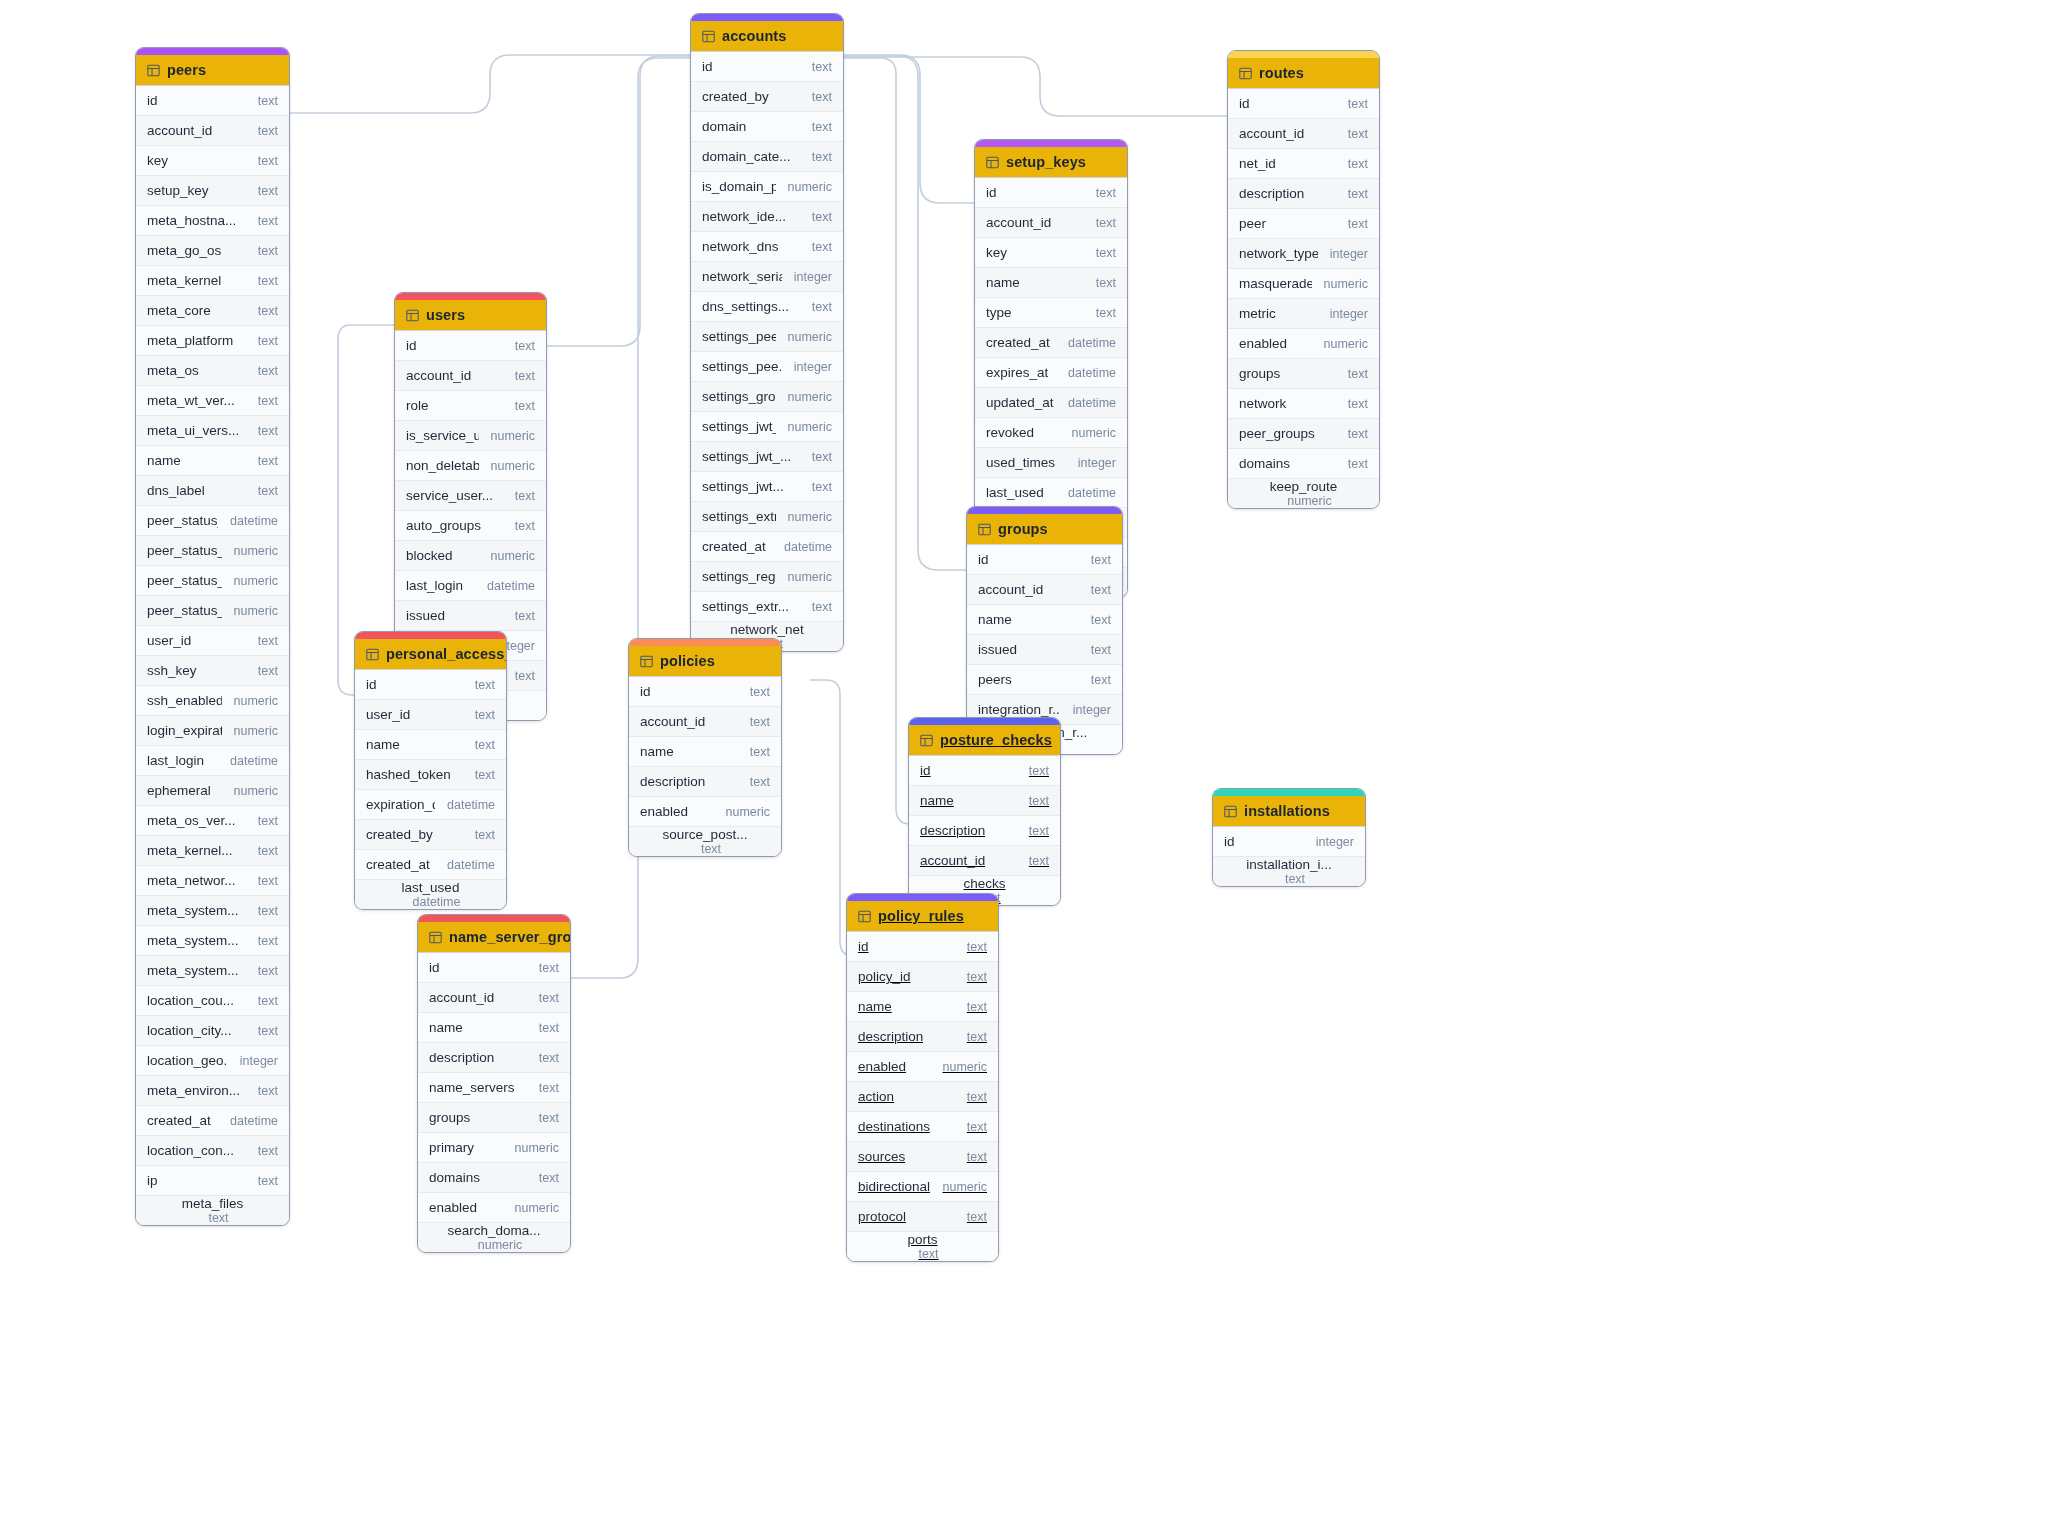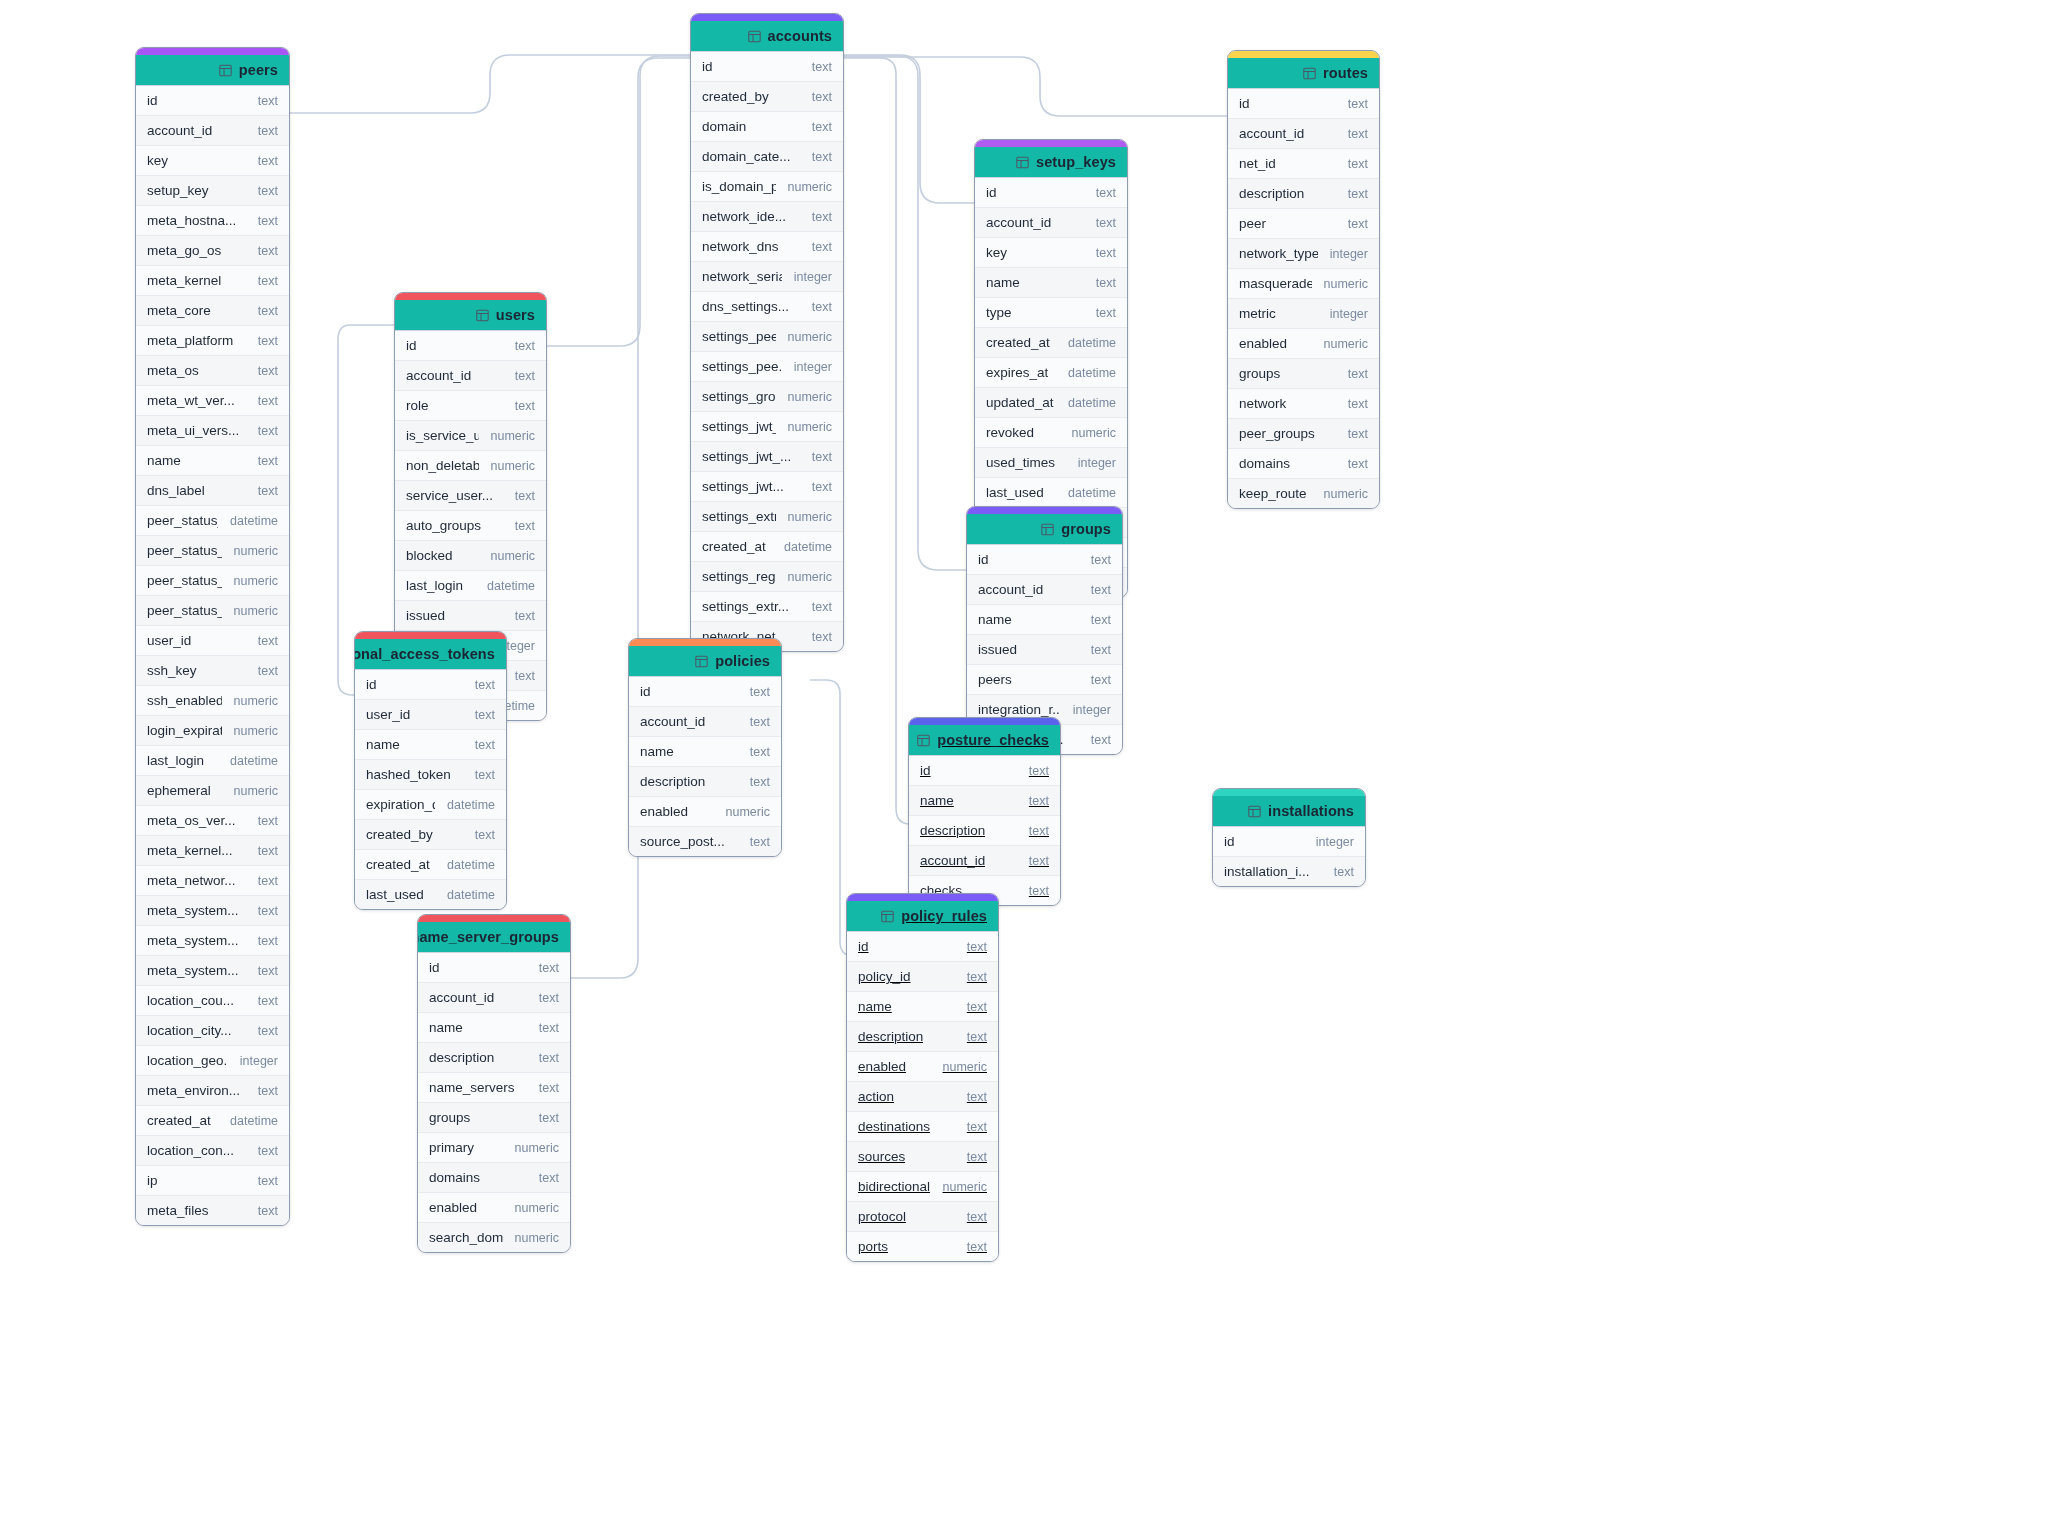--- a/index.html
+++ b/index.html
@@ -17,39 +17,38 @@
     position:absolute;
     background:#f9fafb;
     border:1px solid #8f9bb0;
     border-radius:9px;
     box-shadow:0 1px 3px rgba(20,30,50,.14);
     overflow:hidden;
   }
   .accent{height:7px;width:100%;}
   .thead{
     display:flex;align-items:center;gap:7px;
-    background:#14b8a6;
+    background:#eab308;
     padding:7px 11px 7px 11px;
     border-bottom:1px solid #cfd6e0;
-    justify-content:flex-end;
   }
   .thead .tname{
     font-size:14.5px;font-weight:bold;color:#1b2534;letter-spacing:.1px;
     white-space:nowrap;
   }
   .tbl-icon{width:13px;height:13px;flex:0 0 13px;display:block;}
   .rows{display:block;}
   .row{
     display:flex;align-items:center;justify-content:space-between;
     padding:0 11px;height:29px;
     border-bottom:1px solid #e7eaef;
     background:#fafbfc;
   }
   .row:nth-child(even){background:#f4f6f8;}
-  .row:last-child{border-bottom:none;}
+  .row:last-child{border-bottom:none;flex-direction:column;}
   .fname{
     font-size:13.5px;color:#1f2937;white-space:nowrap;overflow:hidden;
   }
   .ftype{
     font-size:12.5px;color:#7b8aa0;white-space:nowrap;margin-left:12px;
   }
 </style>
 </head>
 <body>
 

